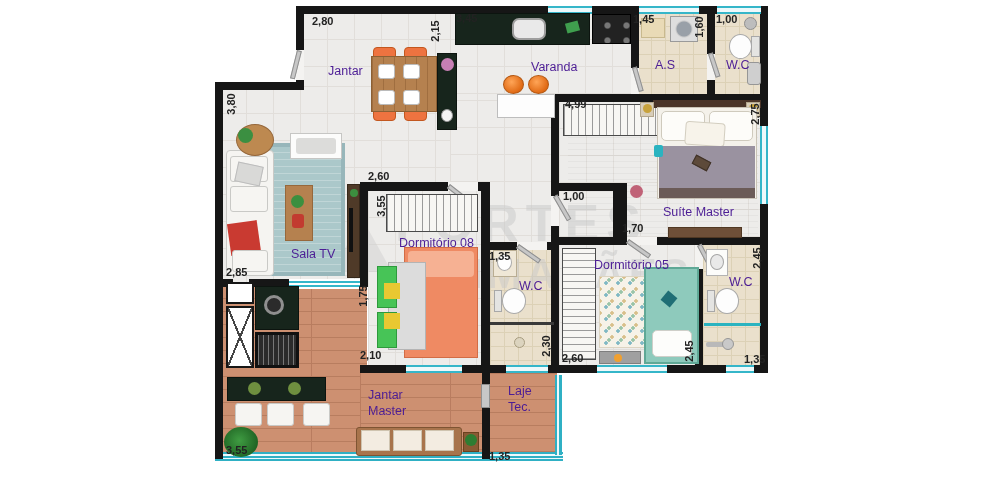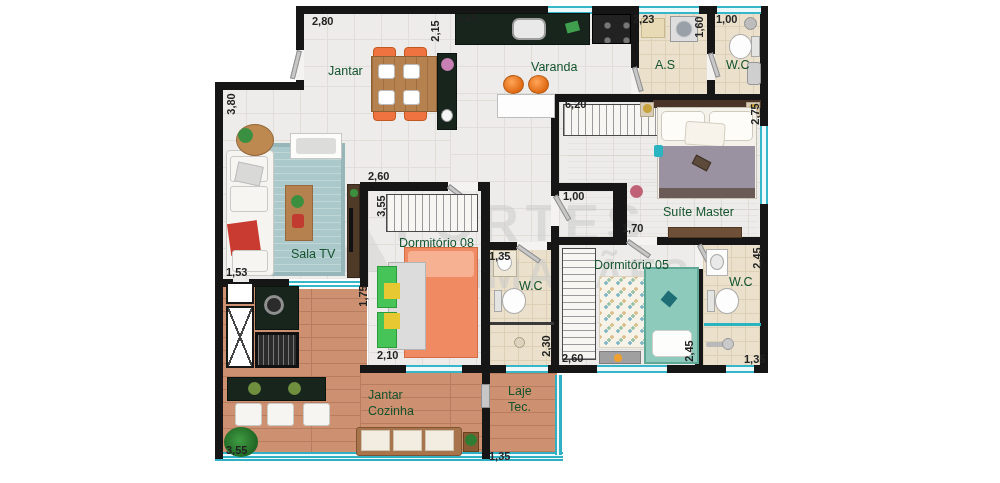--- a/index.html
+++ b/index.html
@@ -24,21 +24,21 @@
   .win-v{background:#eef9fb;border-left:2px solid #35b6c9;border-right:2px solid #35b6c9;}
   .rail-h{background:linear-gradient(180deg,#2fb0c4 0 2px,#eef9fb 2px 4px,#2fb0c4 4px 6px,#eef9fb 6px 7px,#2fb0c4 7px 100%);}
   .rail-v{background:linear-gradient(90deg,#2fb0c4 0 2px,#eef9fb 2px 4px,#2fb0c4 4px 100%);}
   .gap{background:#f4f3f1;}
   .leaf{background:#c7c7c7;border:1px solid #8f8f8f;}
   .hatch-v{background-color:#f7f6f3;border:1px solid #4a4a4a;
         background-image:repeating-linear-gradient(90deg,#9a9a9a 0 1px,transparent 1px 7px);}
   .hatch-h{background-color:#f7f6f3;border:1px solid #4a4a4a;
         background-image:repeating-linear-gradient(0deg,#9a9a9a 0 1px,transparent 1px 7px);}
   .dark{background:#17251c;border:1px solid #0c140f;}
-  .label{position:absolute;color:#14532d;font-size:12.5px;white-space:nowrap;}
+  .label{position:absolute;color:#4c1d95;font-size:12.5px;white-space:nowrap;}
   .dim{position:absolute;color:#222;font-size:11px;white-space:nowrap;font-weight:bold;}
   .dim.v{transform:rotate(-90deg);}
   .white-box{background:#fff;border:2px solid #161616;}
   .xbox{background:#fff;border:2px solid #161616;
     background-image:linear-gradient(to top right,transparent calc(50% - 1px),#444 calc(50% - 1px) calc(50% + 1px),transparent calc(50% + 1px)),
                      linear-gradient(to bottom right,transparent calc(50% - 1px),#444 calc(50% - 1px) calc(50% + 1px),transparent calc(50% + 1px));}
   .sofa-c{background:#f6f5f2;border:1px solid #c9c9c6;border-radius:3px;}
   .toilet{background:#fdfdfd;border:1.5px solid #a8a8a8;border-radius:50%;}
   .tank{background:#e4e4e2;border:1px solid #a8a8a8;}
   .plate{background:#fff;border:1px solid #bbb;border-radius:3px;}
@@ -257,45 +257,45 @@
   <div class="label" style="left:655px;top:58px;">A.S</div>
   <div class="label" style="left:726px;top:58px;">W.C</div>
   <div class="label" style="left:291px;top:247px;">Sala TV</div>
   <div class="label" style="left:399px;top:236px;">Dormitório 08</div>
   <div class="label" style="left:663px;top:205px;">Suíte Master</div>
   <div class="label" style="left:594px;top:258px;">Dormitório 05</div>
   <div class="label" style="left:519px;top:279px;">W.C</div>
   <div class="label" style="left:729px;top:275px;">W.C</div>
   <div class="label" style="left:368px;top:387px;line-height:1.3;">
     <div>Jantar</div>
-    <div>Cozinha</div>
+    <div>Master</div>
   </div>
   <div class="label" style="left:508px;top:383px;line-height:1.3;">
     <div>Laje</div>
     <div>Tec.</div>
   </div>
 
   <div class="dim" style="left:312px;top:15px;">2,80</div>
   <div class="dim v" style="left:424px;top:25px;">2,15</div>
   <div class="dim" style="left:456px;top:12px;">3,45</div>
-  <div class="dim" style="left:633px;top:13px;">2,23</div>
+  <div class="dim" style="left:633px;top:13px;">1,45</div>
   <div class="dim v" style="left:688px;top:21px;">1,60</div>
   <div class="dim" style="left:716px;top:13px;">1,00</div>
   <div class="dim v" style="left:220px;top:98px;">3,80</div>
-  <div class="dim" style="left:226px;top:266px;">1,53</div>
+  <div class="dim" style="left:226px;top:266px;">2,85</div>
   <div class="dim" style="left:368px;top:170px;">2,60</div>
   <div class="dim v" style="left:370px;top:200px;">3,55</div>
-  <div class="dim" style="left:565px;top:98px;">6,20</div>
+  <div class="dim" style="left:565px;top:98px;">4,99</div>
   <div class="dim v" style="left:744px;top:108px;">2,75</div>
   <div class="dim" style="left:563px;top:190px;">1,00</div>
   <div class="dim" style="left:622px;top:222px;">1,70</div>
   <div class="dim" style="left:489px;top:250px;">1,35</div>
   <div class="dim v" style="left:535px;top:340px;">2,30</div>
   <div class="dim" style="left:562px;top:352px;">2,60</div>
   <div class="dim v" style="left:678px;top:345px;">2,45</div>
   <div class="dim v" style="left:746px;top:252px;">2,45</div>
   <div class="dim" style="left:744px;top:353px;">1,35</div>
   <div class="dim v" style="left:352px;top:290px;">1,75</div>
-  <div class="dim" style="left:377px;top:349px;">2,10</div>
+  <div class="dim" style="left:360px;top:349px;">2,10</div>
   <div class="dim" style="left:226px;top:444px;">3,55</div>
   <div class="dim" style="left:489px;top:450px;">1,35</div>
 
 </div>
 
 </body></html>

